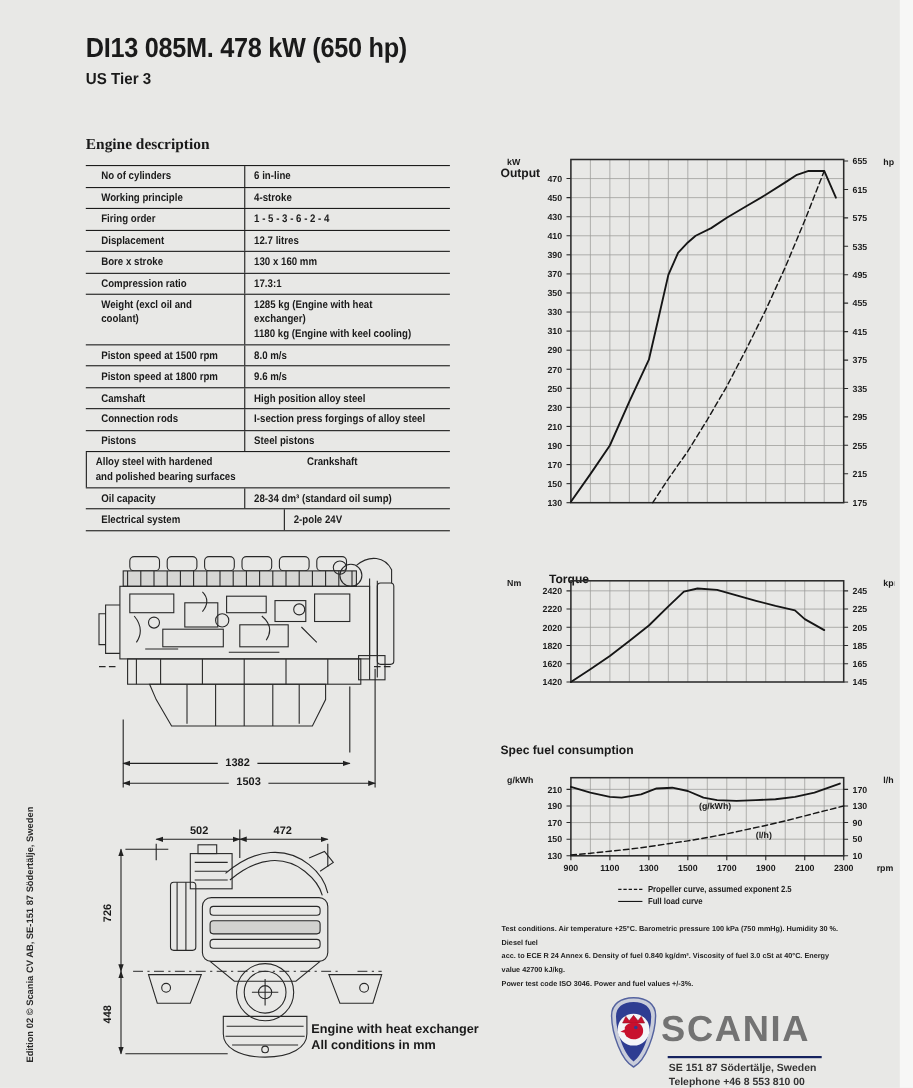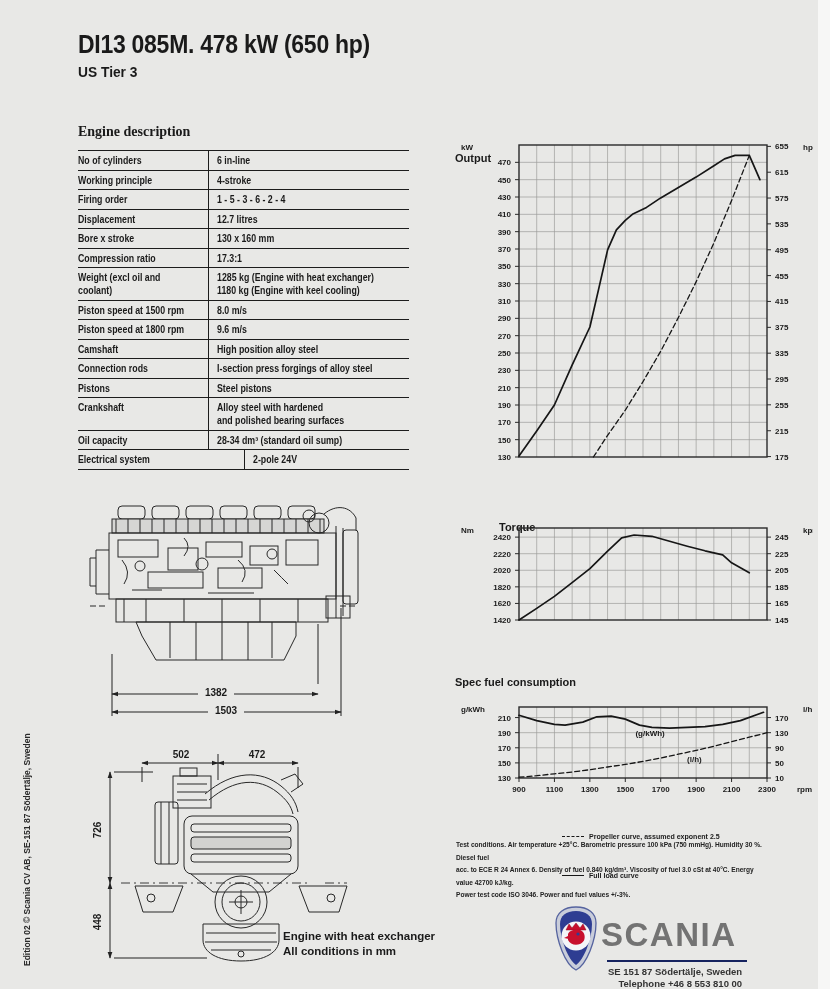--- a/index.html
+++ b/index.html
@@ -12,39 +12,39 @@
          transform:scaleX(.92);transform-origin:0 0;white-space:nowrap;}
   .subtitle{position:absolute;left:78px;top:64px;font-size:14.5px;font-weight:600;transform:scaleX(.95);transform-origin:0 0;}
   .edition{position:absolute;left:22px;top:966px;width:280px;font-size:8.5px;font-weight:700;color:#2a2a2a;
            transform:rotate(-90deg);transform-origin:0 0;white-space:nowrap;}
   
   .tbl-head{position:absolute;left:78px;top:124px;font-size:14px;font-weight:700;font-family:Liberation Serif, serif;}
   .tbl{position:absolute;left:78px;top:150px;width:331px;font-size:10px;font-weight:700;}
   .trow{display:flex;border-top:1.6px solid #1c1c1c;}
   .trow:last-child{border-bottom:1.6px solid #1c1c1c;gap:36px;}
   .tcell{padding:3px 0 2.5px 0;line-height:13px;}
-  .tlabel{width:130px;}
+  .tlabel{width:130px;margin-left:14px;}
   .tvalue{flex:1;border-left:1.6px solid #1c1c1c;padding-left:8px;}
   
   .chart-title{position:absolute;font-size:11px;font-weight:700;}
   .chart-svg{position:absolute;left:453px;}
   .legend{position:absolute;left:562px;top:803px;font-size:8px;font-weight:600;}
-  .legrow{display:flex;align-items:center;height:11px;margin-top:28px;}
+  .legrow{display:flex;align-items:center;height:11px;}
   .legsample{width:22px;margin-right:5px;border-top:1.4px dashed #161616;}
   .legsample.solid{border-top:1.8px solid #161616;}
   .testcond{position:absolute;left:456px;top:839px;width:312px;font-size:6.6px;font-weight:600;
             line-height:12.6px;color:#222;}
   
   .drawing{position:absolute;}
   .drawcap{position:absolute;left:283px;top:929px;font-size:11.5px;font-weight:700;line-height:15px;}
   
   .brand{position:absolute;left:601px;top:916px;font-size:33px;font-weight:700;color:#737373;
          letter-spacing:1.5px;transform:scaleX(1.0);}
   .brandrule{position:absolute;left:607px;top:960px;width:140px;height:2.4px;background:#16235f;}
-  .addr{position:absolute;left:608px;top:966px;font-size:9.5px;font-weight:600;color:#333;line-height:12px;text-align:right;}
+  .addr{position:absolute;left:608px;top:966px;font-size:9.5px;font-weight:600;color:#333;line-height:12px;}
   svg text{font-family:"Liberation Sans",sans-serif;}
 </style>
 </head>
 <body>
 
 <div class="page">
   <div class="rightstrip"></div>
 
   <div class="edition">Edition 02 © Scania CV AB, SE-151 87  Södertälje, Sweden</div>
 
@@ -96,23 +96,23 @@
       </div>
       <div class="trow">
         <div class="tcell tlabel"><span class="cond">Connection rods</span></div>
         <div class="tcell tvalue"><span class="cond">I-section press forgings of alloy steel</span></div>
       </div>
       <div class="trow">
         <div class="tcell tlabel"><span class="cond">Pistons</span></div>
         <div class="tcell tvalue"><span class="cond">Steel pistons</span></div>
       </div>
       <div class="trow">
-        <div class="tcell tlabel"><span class="cond">Crankshaft</span></div>
         <div class="tcell tvalue"><span class="cond">Alloy steel with hardened
 and polished bearing surfaces</span></div>
+        <div class="tcell tlabel"><span class="cond">Crankshaft</span></div>
       </div>
       <div class="trow">
         <div class="tcell tlabel"><span class="cond">Oil capacity</span></div>
         <div class="tcell tvalue"><span class="cond">28-34 dm³  (standard oil sump)</span></div>
       </div>
       <div class="trow">
         <div class="tcell tlabel"><span class="cond">Electrical system</span></div>
         <div class="tcell tvalue"><span class="cond">2-pole 24V</span></div>
       </div>
     </div>

